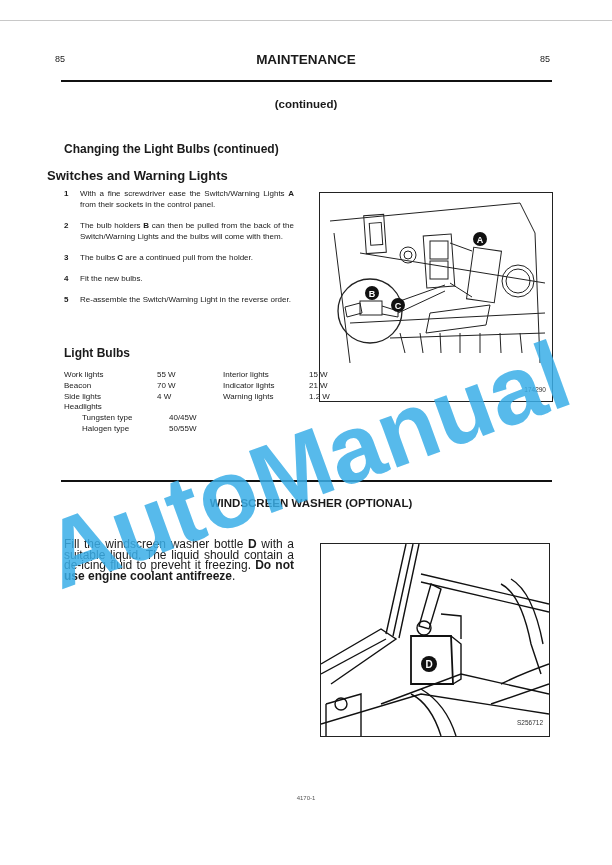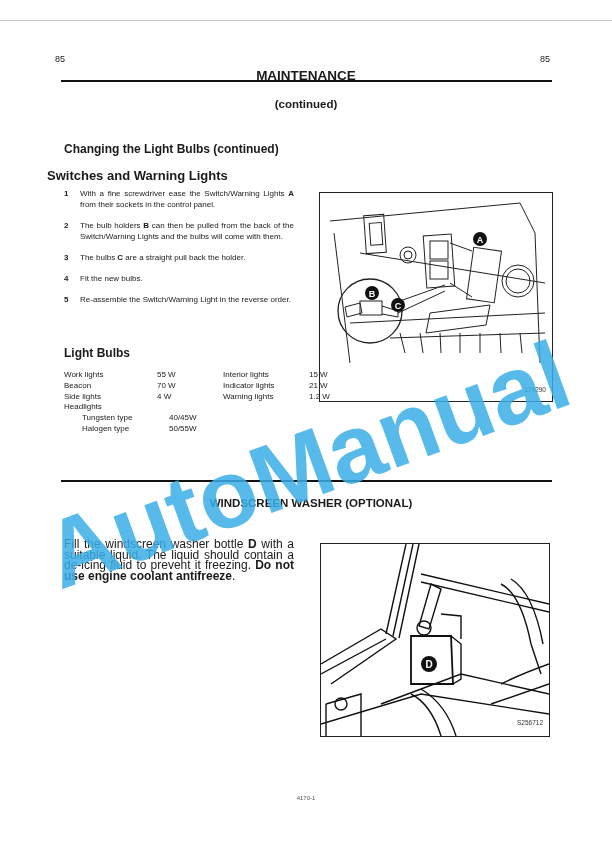--- a/index.html
+++ b/index.html
@@ -3,21 +3,21 @@
 <meta charset="utf-8">
 <style>
   html, body { margin: 0; padding: 0; background: #ffffff; }
   body { width: 612px; height: 865px; position: relative; overflow: hidden;
          font-family: "Liberation Sans", sans-serif; color: #1a1a1a; }
   .top-rule { position: absolute; left: 0; top: 20px; width: 612px; height: 1px; background: #c8c8c8; }
   .pnum { position: absolute; top: 54px; font-size: 9px; }
   .pnum.left { left: 55px; }
   .pnum.right { left: 540px; }
   .header-title { position: absolute; top: 52px; left: 0; width: 612px; text-align: center;
-                  font-size: 13.5px; font-weight: bold; margin-top: 16px; }
+                  font-size: 13.5px; font-weight: bold; }
   .rule { position: absolute; left: 61px; width: 491px; height: 2px; background: #111; }
   .section-title { position: absolute; left: 0; width: 612px; text-align: center;
                    font-size: 11.5px; font-weight: bold; line-height: 14px; }
   .h2 { position: absolute; left: 64px; font-size: 12px; font-weight: bold; }
   .h3 { position: absolute; left: 47px; font-size: 13px; font-weight: bold; }
   .steps { position: absolute; left: 64px; top: 188px; width: 230px; font-size: 8px; line-height: 11px; }
   .step { display: flex; margin-bottom: 10px; }
   .step .n { width: 16px; flex: none; font-weight: bold; }
   .step .t { flex: 1; text-align: justify; }
   .bulbs { position: absolute; left: 64px; top: 370px; font-size: 8px; line-height: 10.8px; }
@@ -57,21 +57,21 @@
   <div class="step">
     <span class="n">1</span>
     <span class="t"><span>With a fine screwdriver ease the Switch/Warning Lights </span><b>A</b><span> from their sockets in the control panel.</span></span>
   </div>
   <div class="step">
     <span class="n">2</span>
     <span class="t"><span>The bulb holders </span><b>B</b><span> can then be pulled from the back of the Switch/Warning Lights and the bulbs will come with them.</span></span>
   </div>
   <div class="step">
     <span class="n">3</span>
-    <span class="t"><span>The bulbs </span><b>C</b><span> are a straight pull back the holder.</span></span>
+    <span class="t"><span>The bulbs </span><b>C</b><span> are a continued pull from the holder.</span></span>
   </div>
   <div class="step">
     <span class="n">4</span>
     <span class="t"><span>Fit the new bulbs.</span></span>
   </div>
   <div class="step">
     <span class="n">5</span>
     <span class="t"><span>Re-assemble the Switch/Warning Light in the reverse order.</span></span>
   </div>
 </div>

